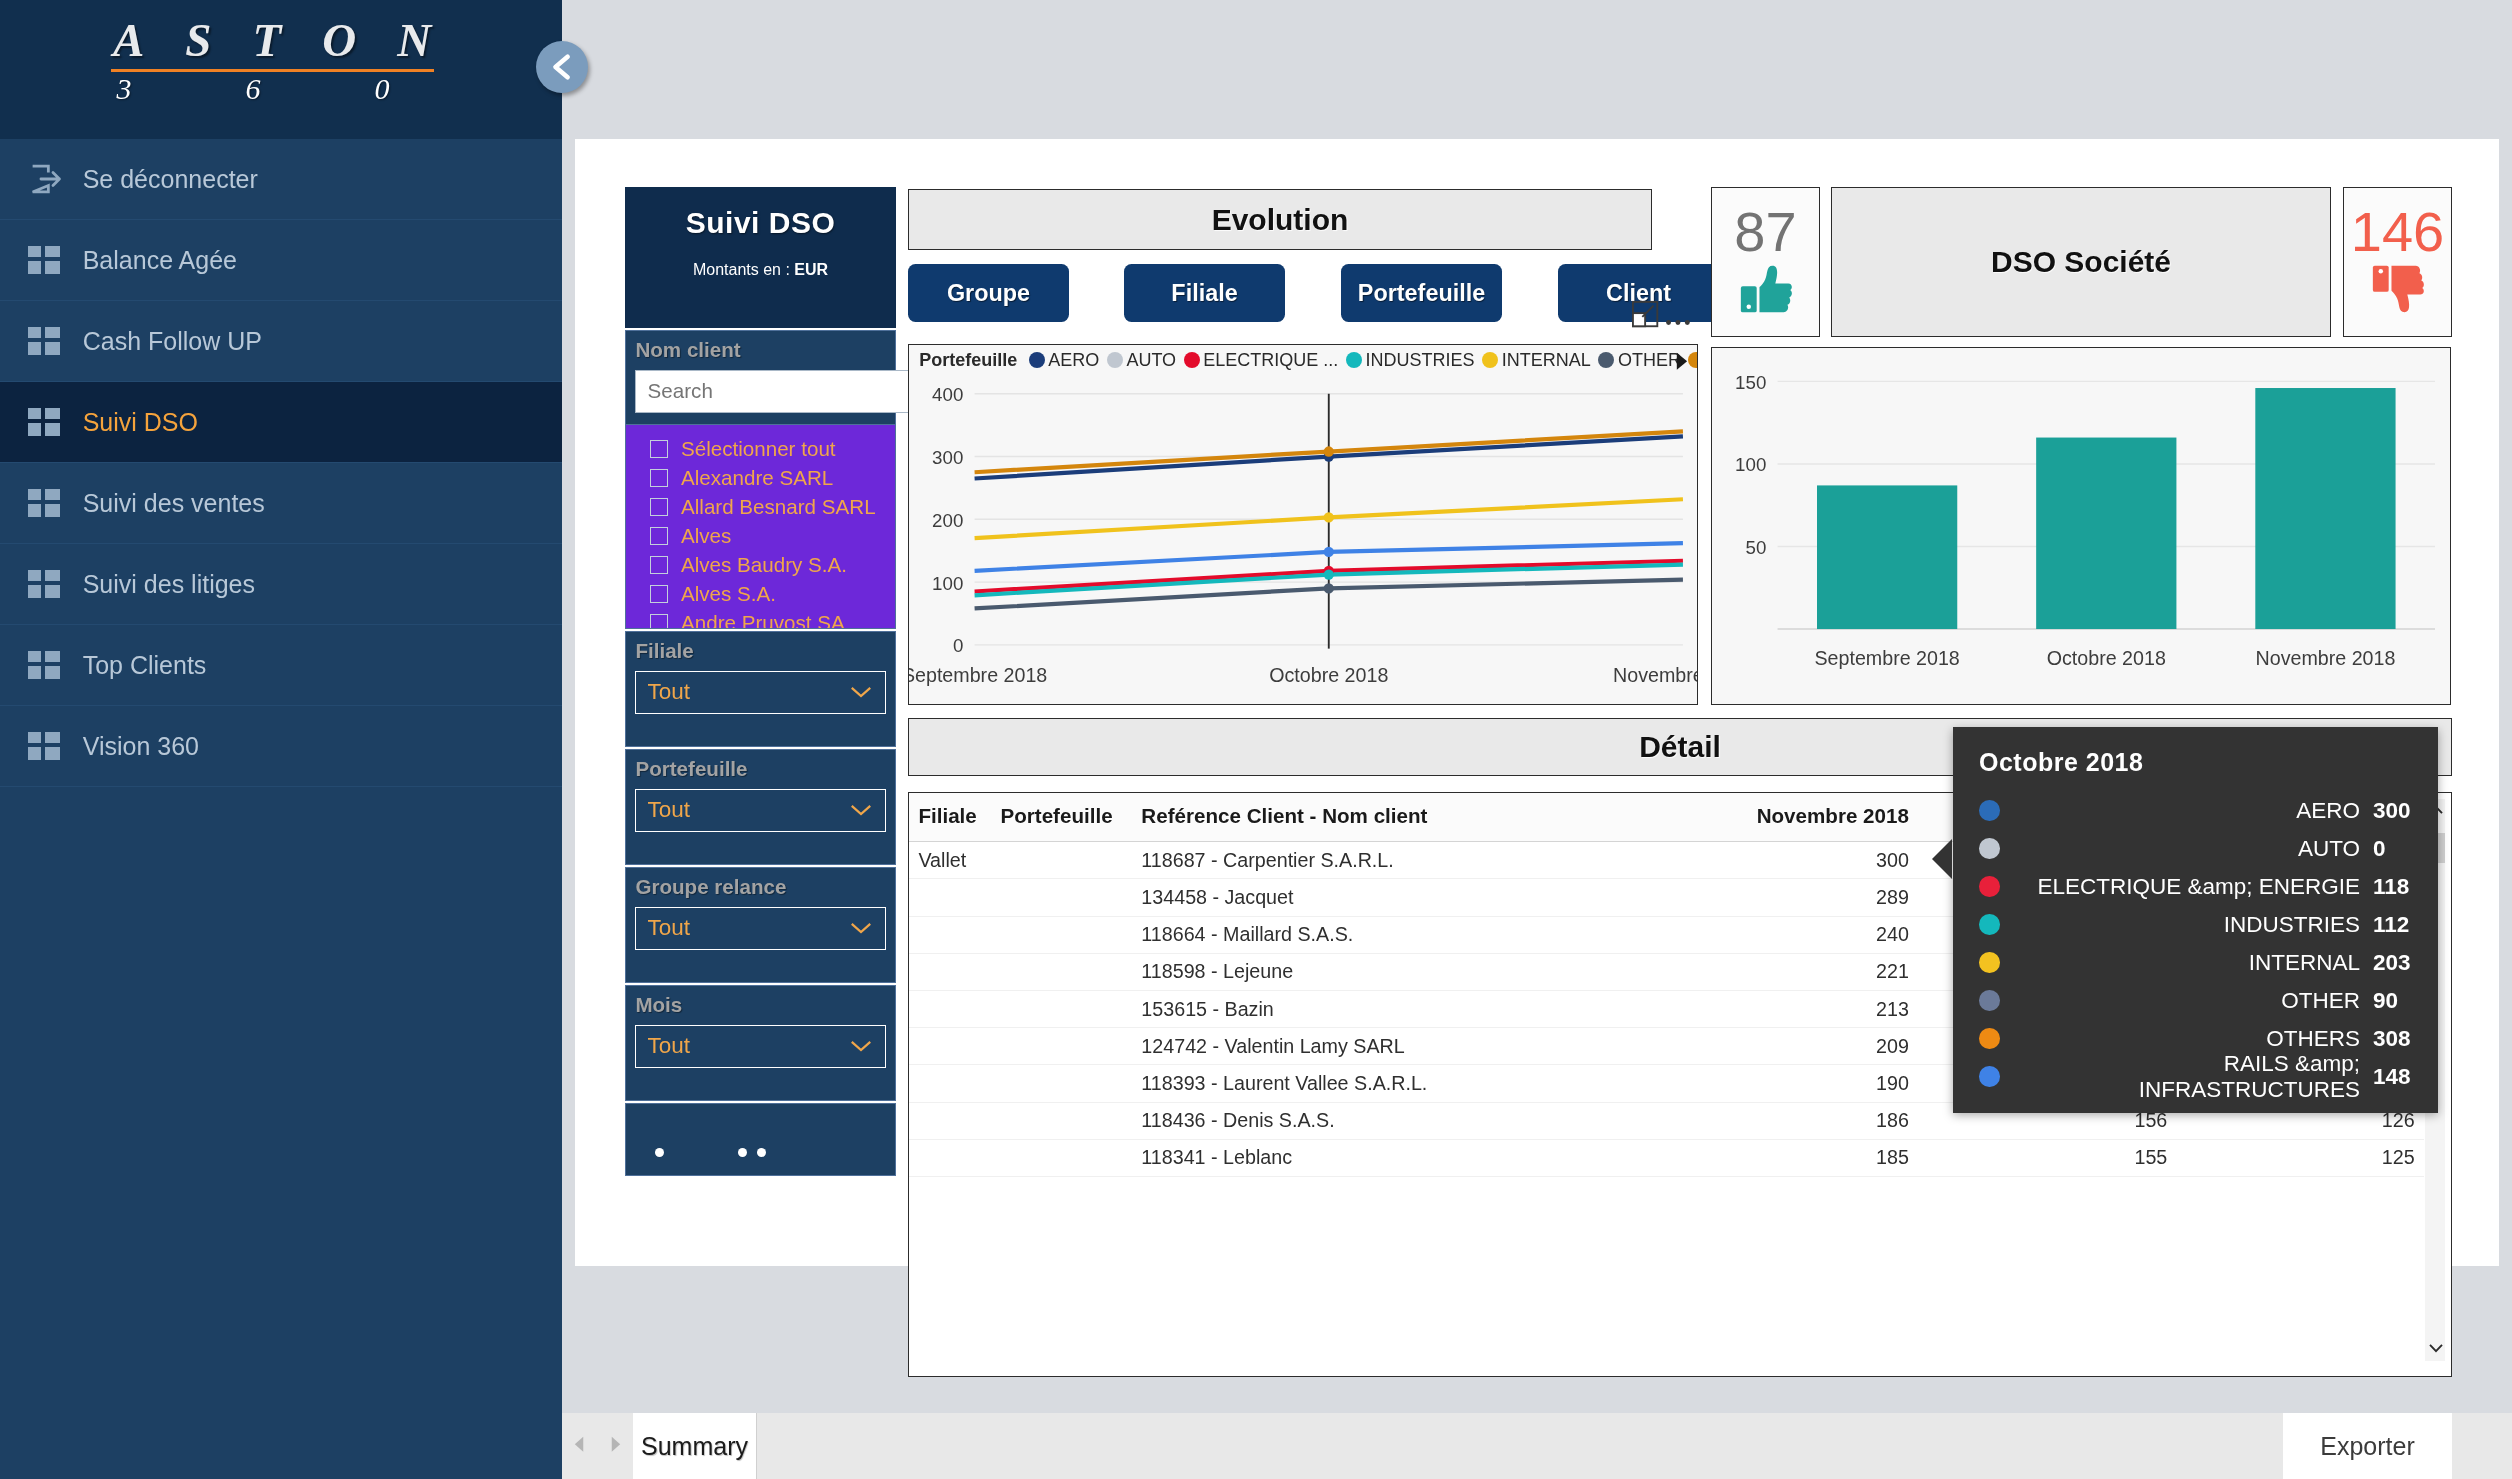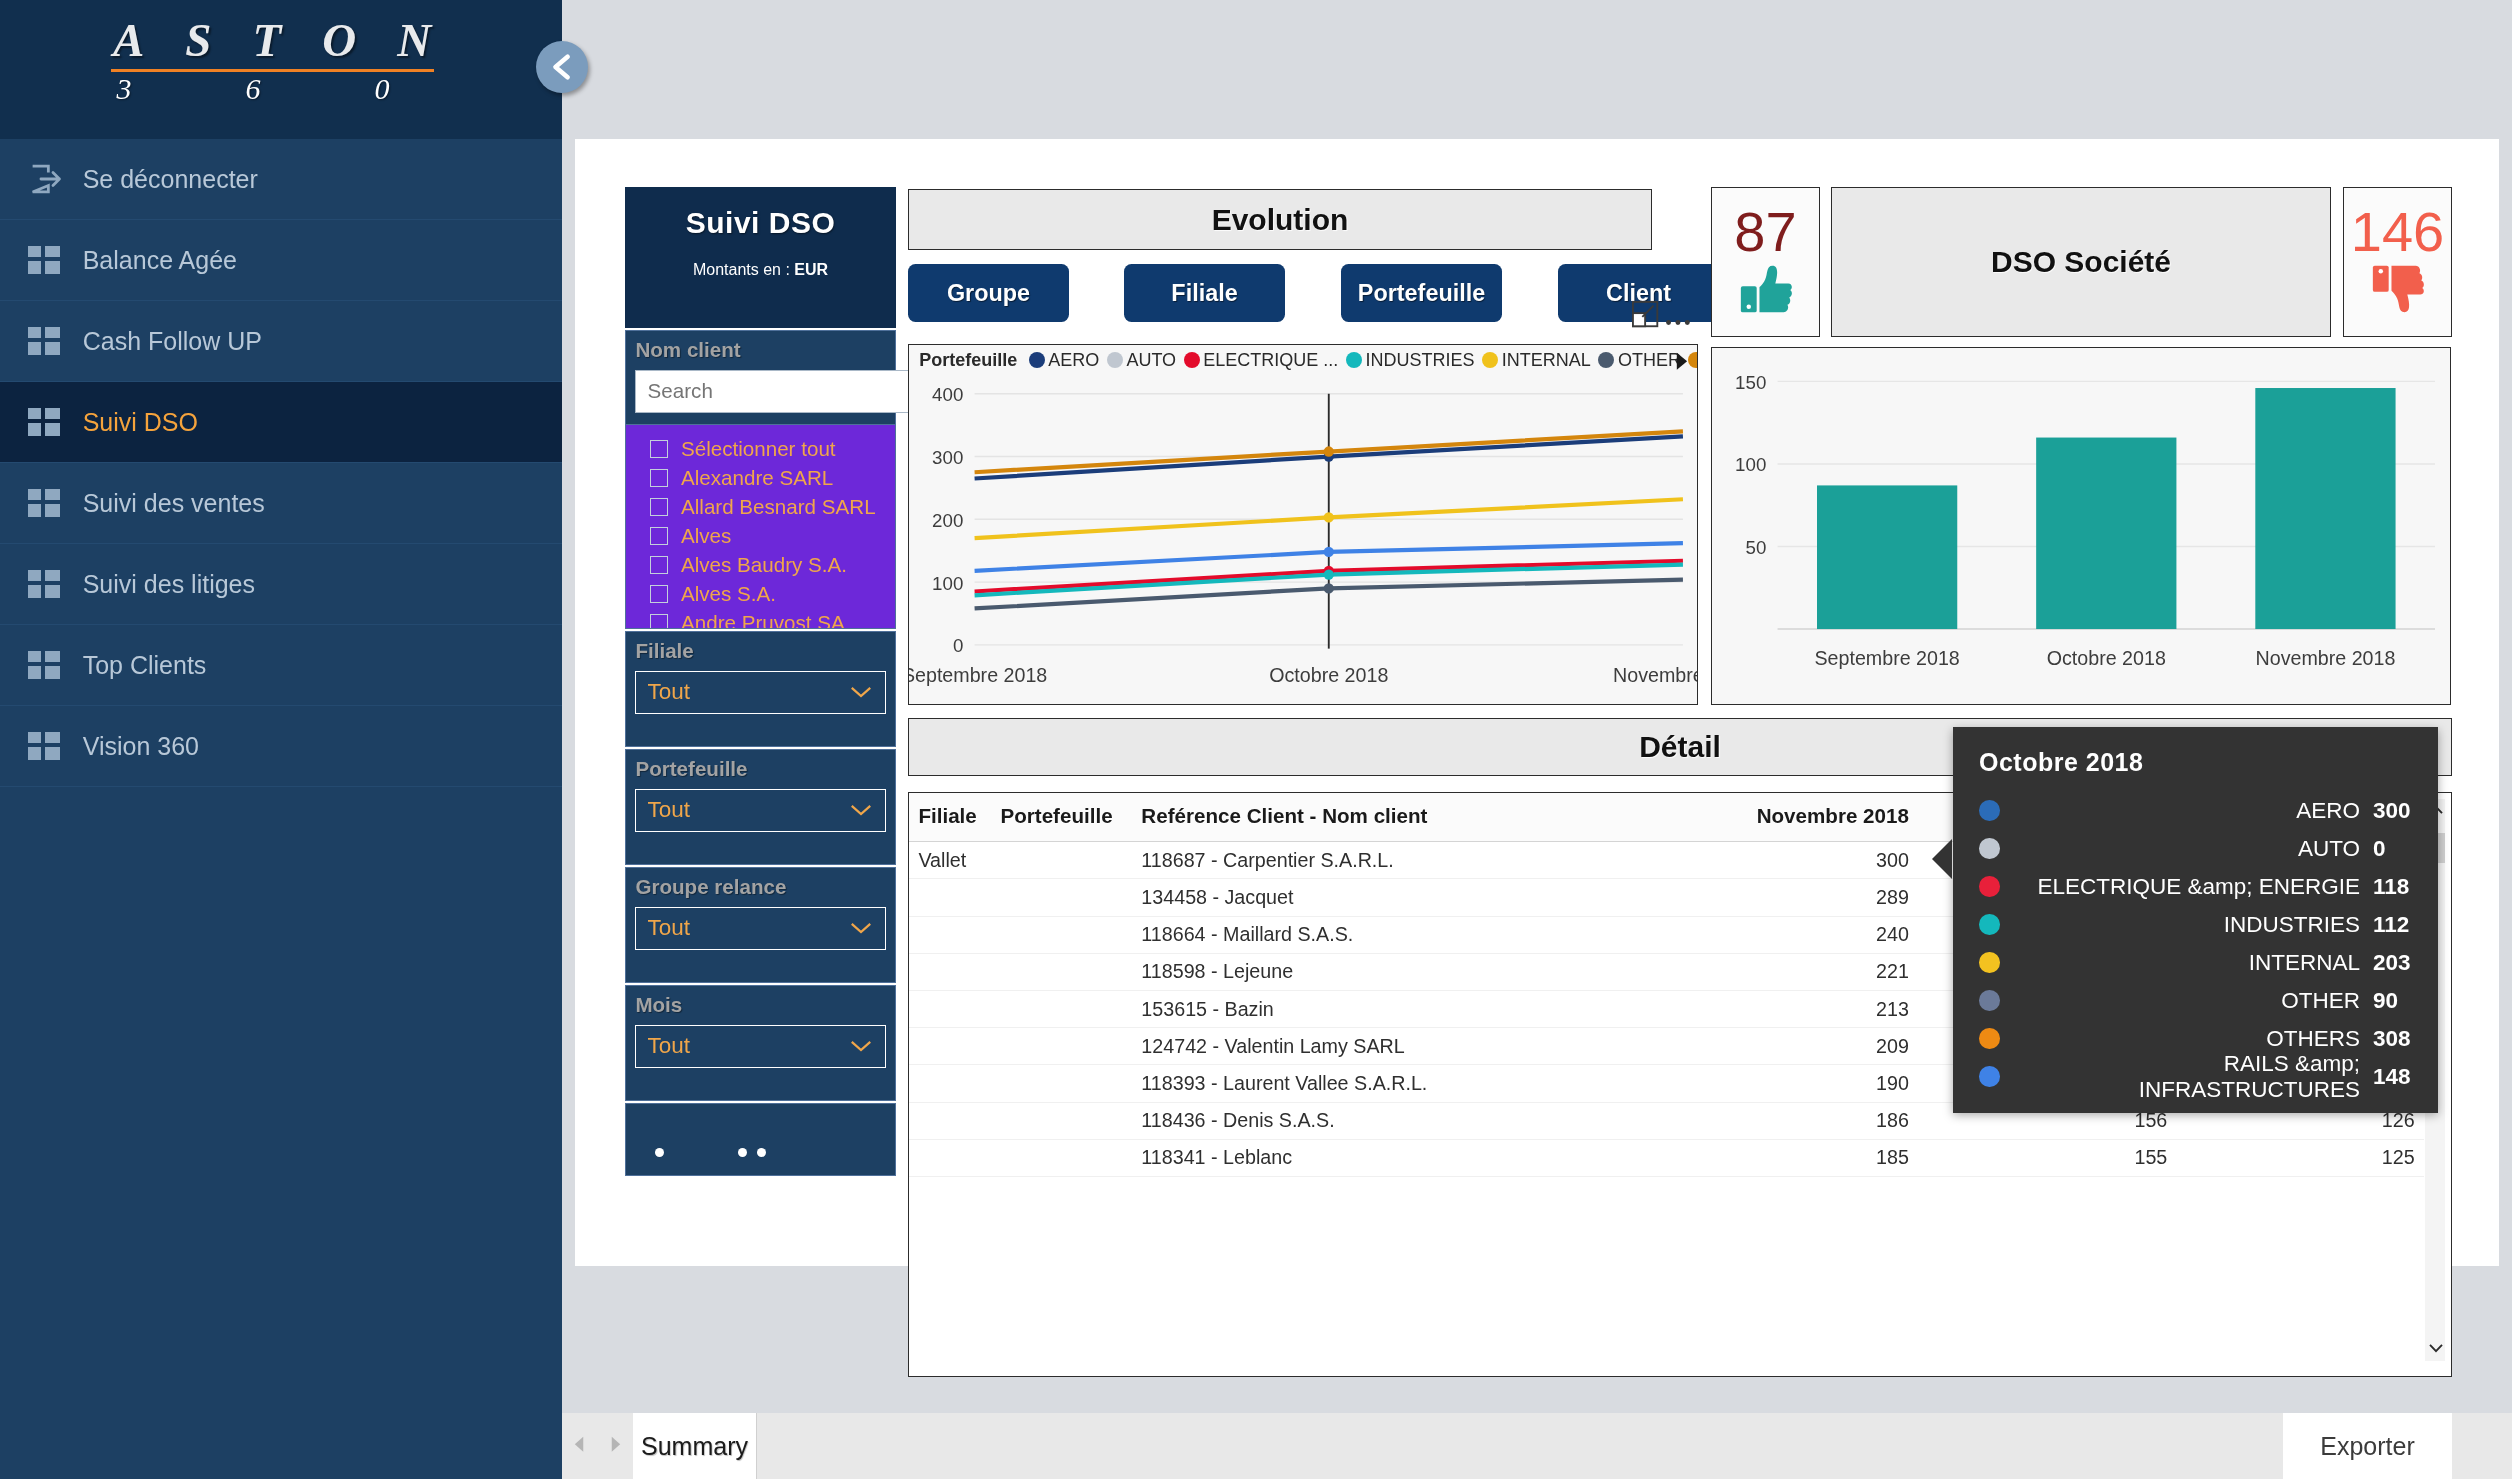--- a/index.html
+++ b/index.html
@@ -596,21 +596,21 @@
           <circle cx="448" cy="227.7" r="5.5" fill="#4a5a6e"></circle>
           <circle cx="448" cy="81.63999999999999" r="5.5" fill="#d4860d"></circle>
           <circle cx="448" cy="188.84" r="5.5" fill="#3f82e6"></circle>
           <text x="70" y="328" text-anchor="middle" font-size="21" fill="#3d3d3d" font-family="&quot;Liberation Sans&quot;, sans-serif">Septembre 2018</text>
           <text x="448" y="328" text-anchor="middle" font-size="21" fill="#3d3d3d" font-family="&quot;Liberation Sans&quot;, sans-serif">Octobre 2018</text>
           <text x="826" y="328" text-anchor="middle" font-size="21" fill="#3d3d3d" font-family="&quot;Liberation Sans&quot;, sans-serif">Novembre 2018</text>
         </svg>
     </div>
 
     <div class="kpi-card" id="kpi-left">
-      <div class="kpi-num" style="color:#7f1d1d">87</div>
+      <div class="kpi-num" style="color:#737373">87</div>
       <span style="margin-top:3.7px">
         <svg width="58" height="54" viewBox="0 0 62 58">
           <rect x="4" y="26" width="17" height="28" rx="2" fill="#20a39a"></rect>
           <circle cx="12.5" cy="48" r="2.4" fill="#ffffff"></circle>
           <path d="M24 54 V27 C24 27 27 25 30 19 C33 13 31 4 38 4 C44 4 44 12 41 23 H55 C59 23 60 28 57 30 C60 32 59 37 56 38 C58 41 57 45 54 46 C56 49 54 54 50 54 Z" fill="#20a39a"></path>
         </svg>
       </span>
     </div>
 
     <div id="kpi-mid">

